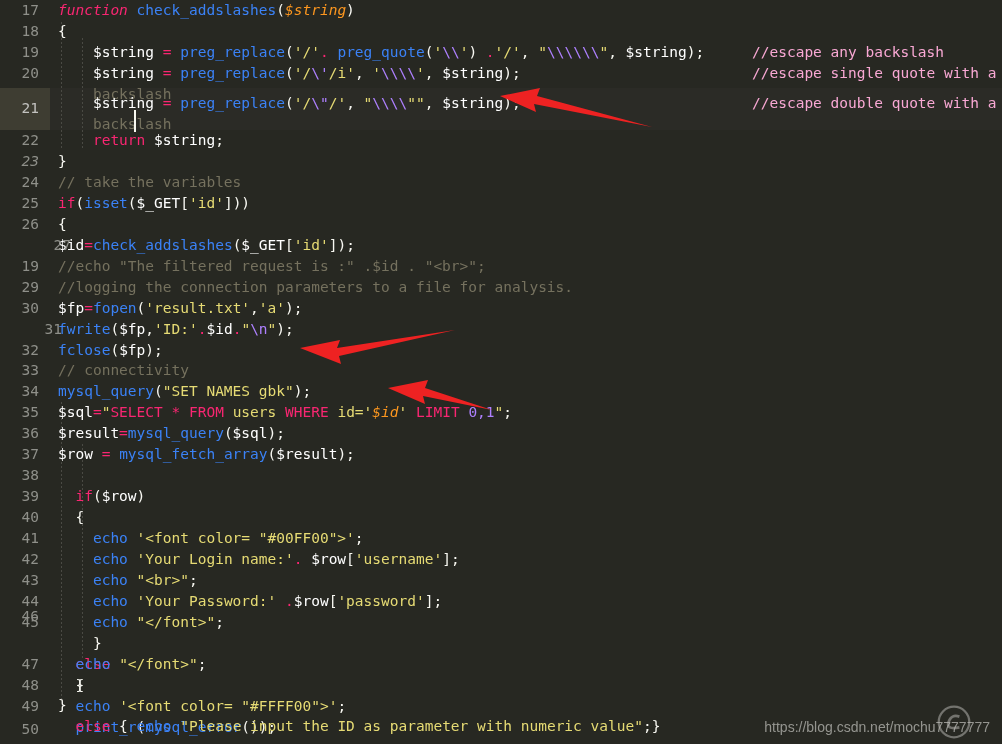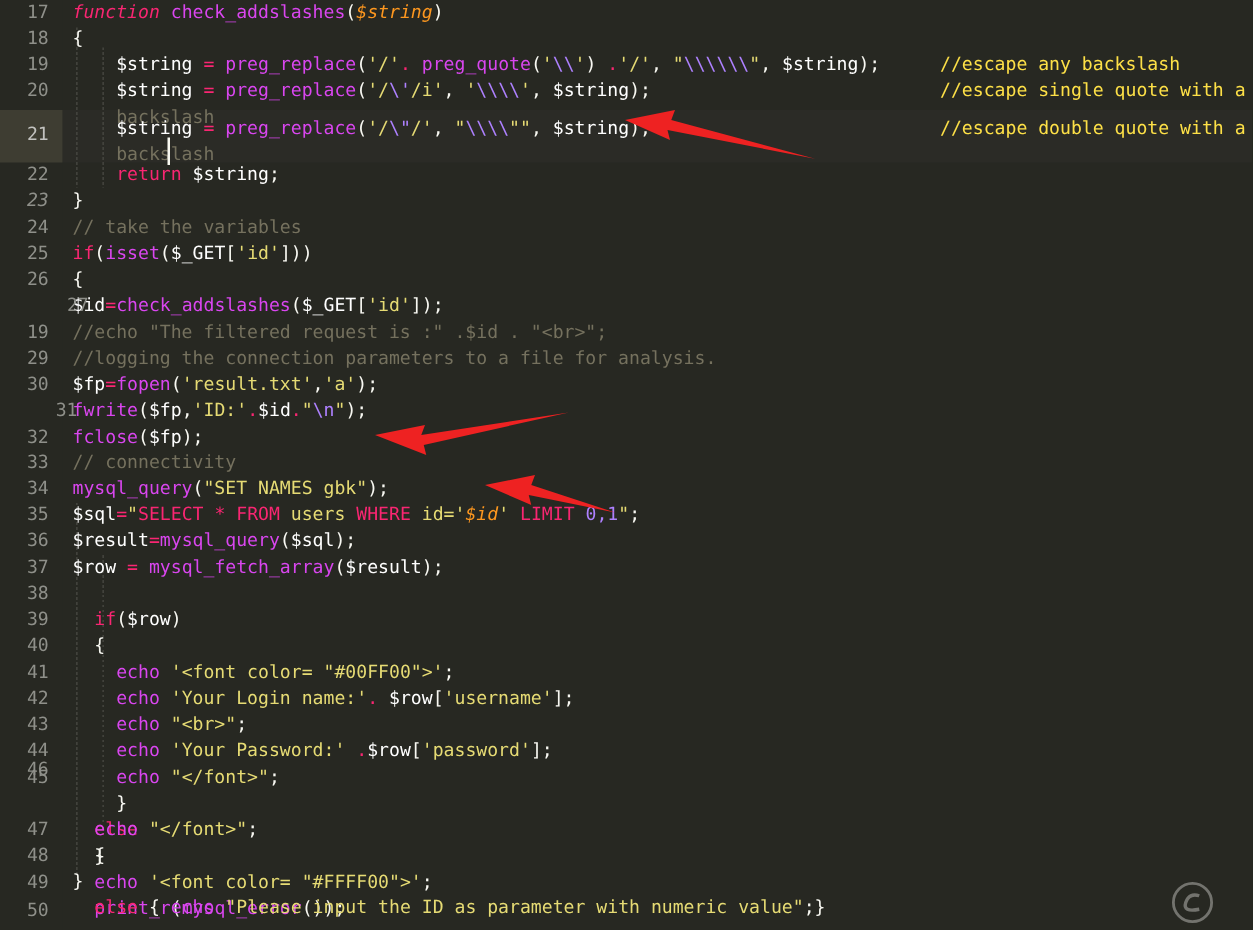--- a/index.html
+++ b/index.html
@@ -83,26 +83,26 @@
     height: 20.95px;
     line-height: 20.95px;
     white-space: pre;
   }
   .cmt-right {
     position: absolute;
     left: 752px;
     height: 20.95px;
     line-height: 20.95px;
     white-space: pre;
-    color: #fde047;
+    color: #f9a8d4;
   }
 
   
   .kw   { color: #f92672; }   
-  .fn   { color: #d946ef; }   
+  .fn   { color: #3b82f6; }   
   .var  { color: #ffffff; }   
   .varp { color: #fd971f; font-style: italic; } 
   .str  { color: #e6db74; }   
   .esc  { color: #ae81ff; }   
   .op   { color: #f92672; }   
   .pun  { color: #f8f8f2; }   
   .cmt  { color: #75715e; }   
   .ital { font-style: italic; }
 
   
@@ -286,15 +286,16 @@
 
     <g>
       <polygon points="388,388 428,380 425,388 492,410 423,396 425,404" fill="#ee2222"></polygon>
     </g>
   </svg>
 
   <svg class="watermark-logo" viewBox="0 0 40 40">
     <circle cx="20" cy="20" r="17" fill="none" stroke="#cfcfcb" stroke-width="2.5"></circle>
     <path d="M26 14 q-9 -3 -12 6 q-3 9 12 6" fill="none" stroke="#cfcfcb" stroke-width="3"></path>
   </svg>
+  <div class="watermark">https://blog.csdn.net/mochu7777777</div>
 
 <div class="code-layer" style="transform: translateY(-83.8px);"><div class="line" style="top: 737.55px;"><span class="fn">  echo</span><span class="pun"> </span><span class="str">"&lt;/font&gt;"</span><span class="pun">;</span></div><div class="line" style="top: 758.5px;"><span class="pun">  }</span></div><div class="line" style="top: 779.45px;"><span class="pun">}</span></div><div class="line" style="top: 800.4px;"><span class="kw">  else</span><span class="pun"> { </span><span class="fn">echo</span><span class="pun"> </span><span class="str">"Please input the ID as parameter with numeric value"</span><span class="pun">;}</span></div></div>
   </div>
 
 </body></html>

